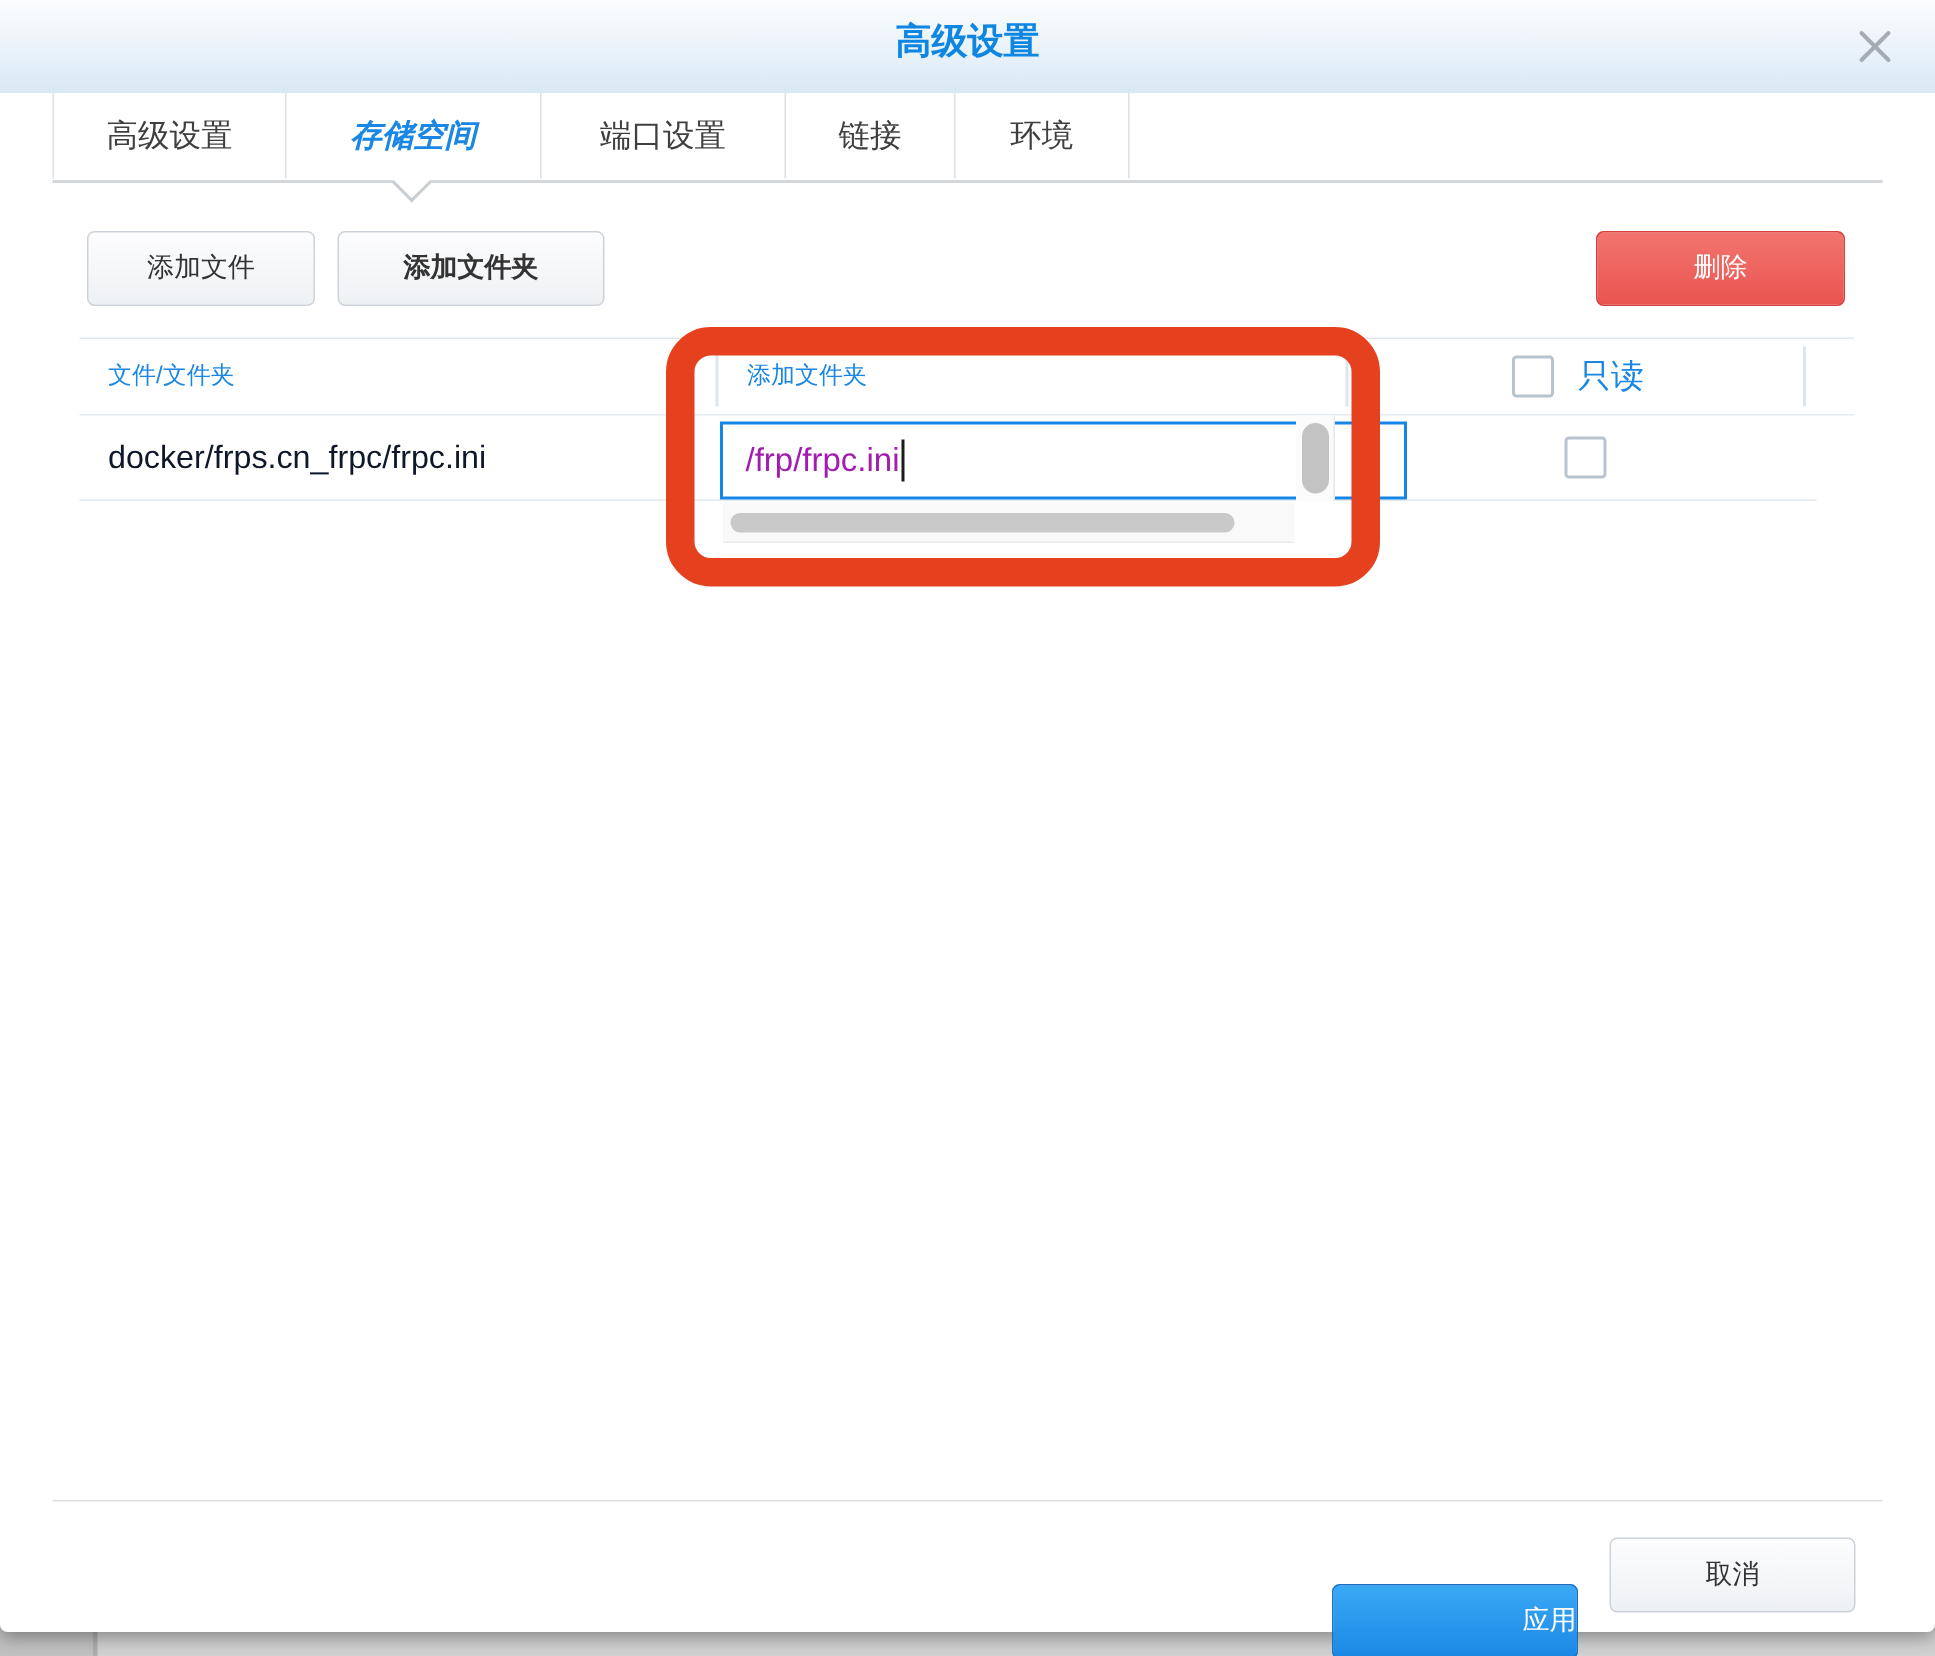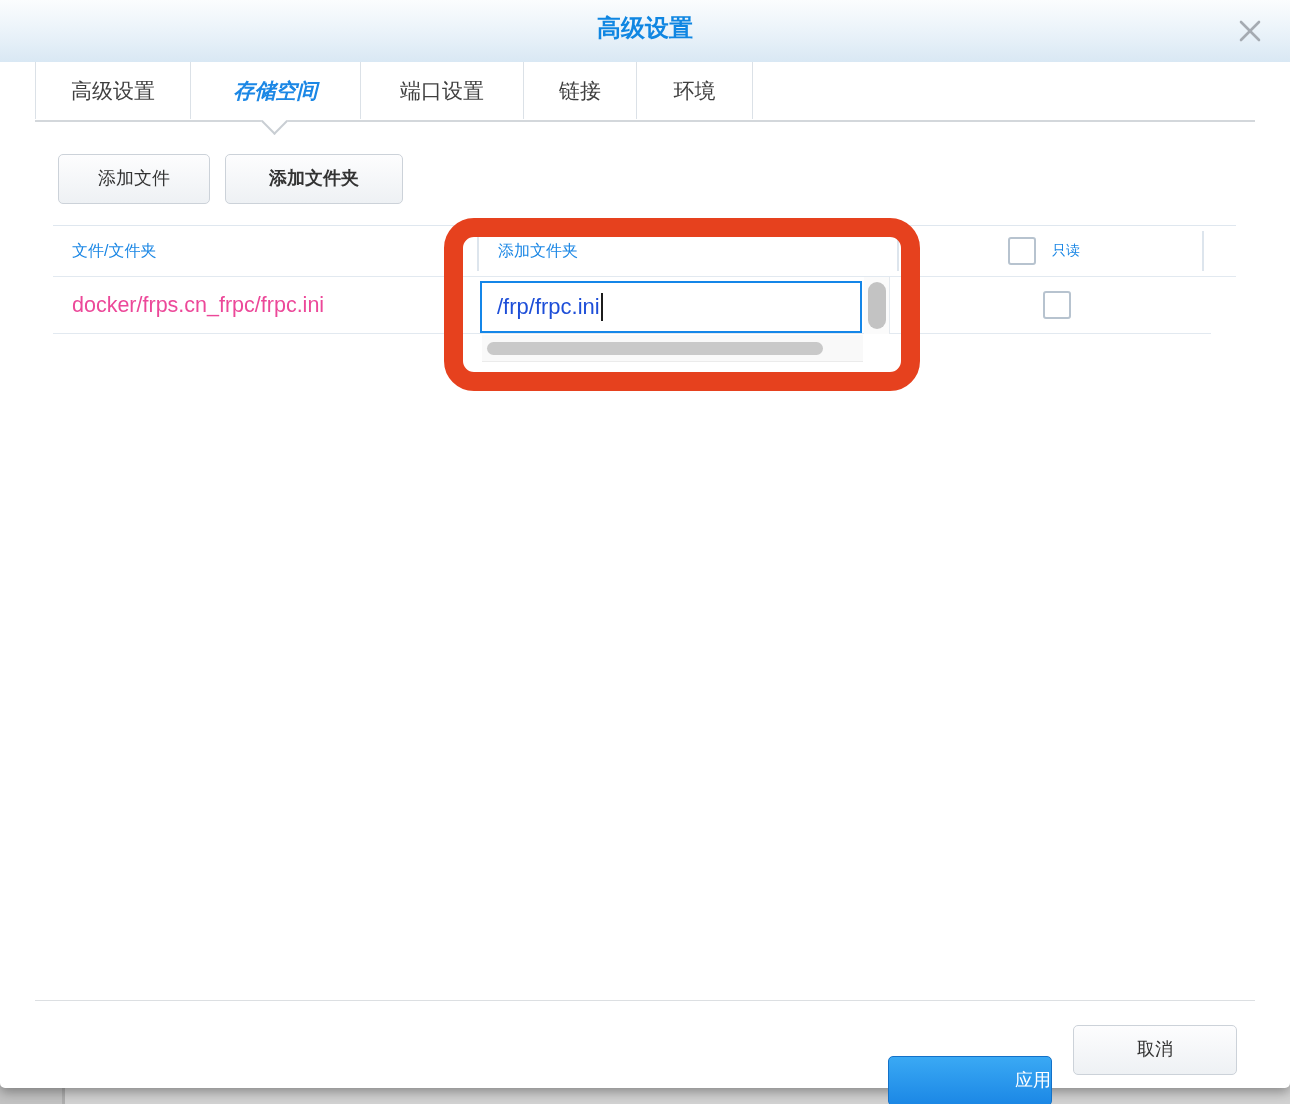--- a/index.html
+++ b/index.html
@@ -77,42 +77,42 @@
 
   
   .thead {
     position:absolute; left:53px; top:225px; width:1183px; height:52px;
     border-top:1px solid #dfe7ef; border-bottom:1px solid #e2e9f0;
   }
   .th-text { position:absolute; top:0; height:50px; line-height:50px; font-size:16px; color:#1b87e5; white-space:nowrap; }
   .th-file  { left:19px; }
   .th-mount { left:445px; }
   .th-readonly { position:absolute; left:955px; top:0; height:50px; display:flex; align-items:center; gap:16px; }
-  .th-readonly-label { font-size:14px; color:#1b87e5; }
+  .th-readonly-label { font-size:22px; color:#1b87e5; }
   .col-sep { position:absolute; top:5px; bottom:5px; width:2px; background:#dde5ed; }
   .col-sep-1 { left:424px; } .col-sep-2 { left:844px; } .col-sep-3 { left:1149px; }
 
   .trow {
     position:absolute; left:53px; top:277px; width:1158px; height:57px;
     border-bottom:1px solid #e2e9f0;
   }
-  .td-file { position:absolute; left:19px; top:0; height:56px; line-height:56px; font-size:21.5px; color:#ec4899; white-space:nowrap; }
+  .td-file { position:absolute; left:19px; top:0; height:56px; line-height:56px; font-size:21.5px; color:#0f172a; white-space:nowrap; }
   .row-checkbox-wrap { position:absolute; left:990px; top:14px; }
 
   .checkbox {
     width:28px; height:28px; background:#ffffff;
     border:2px solid #b7c3cf; border-radius:3px; cursor:pointer;
   }
 
   
   .mount-input {
-    position:absolute; left:480px; top:281px; width:382px; height:52px;
+    position:absolute; left:480px; top:281px; width:458px; height:52px;
     border:2px solid #1486e8; background:#ffffff;
     display:flex; align-items:center; padding-left:15px;
-    font-size:22px; color:#1d4ed8; cursor:text;text-align:right;
+    font-size:22px; color:#a21caf; cursor:text;text-align:right;
   }
   .caret { width:2px; height:28px; background:#1c1c1c; margin-left:1px; }
 
   .vscroll {
     position:absolute; left:864px; top:277px; width:26px; height:57px;
     background:#fbfbfb; border-right:1px solid #e4e9ee;
   }
   .vscroll-thumb { position:absolute; left:4px; top:5px; width:18px; height:47px; border-radius:9px; background:#c3c3c3; }
 
   .hscroll {
@@ -153,20 +153,21 @@
     <div class="tab tab-w2 active">存储空间</div>
     <div class="tab tab-w4">端口设置</div>
     <div class="tab tab-w5">链接</div>
     <div class="tab tab-w6">环境</div>
   </div>
   <div class="tabline"></div>
   <div class="tab-notch"></div>
 
   <div class="btn btn-light btn-add-file">添加文件</div>
   <div class="btn btn-light btn-add-folder">添加文件夹</div>
+  <div class="btn btn-delete">删除</div>
 
   <div class="thead">
     <div class="th-text th-file">文件/文件夹</div>
     <div class="th-text th-mount">添加文件夹</div>
     <div class="th-readonly">
       <div class="checkbox"></div>
       <div class="th-readonly-label">只读</div>
     </div>
     <div class="col-sep col-sep-1"></div>
     <div class="col-sep col-sep-2"></div>

